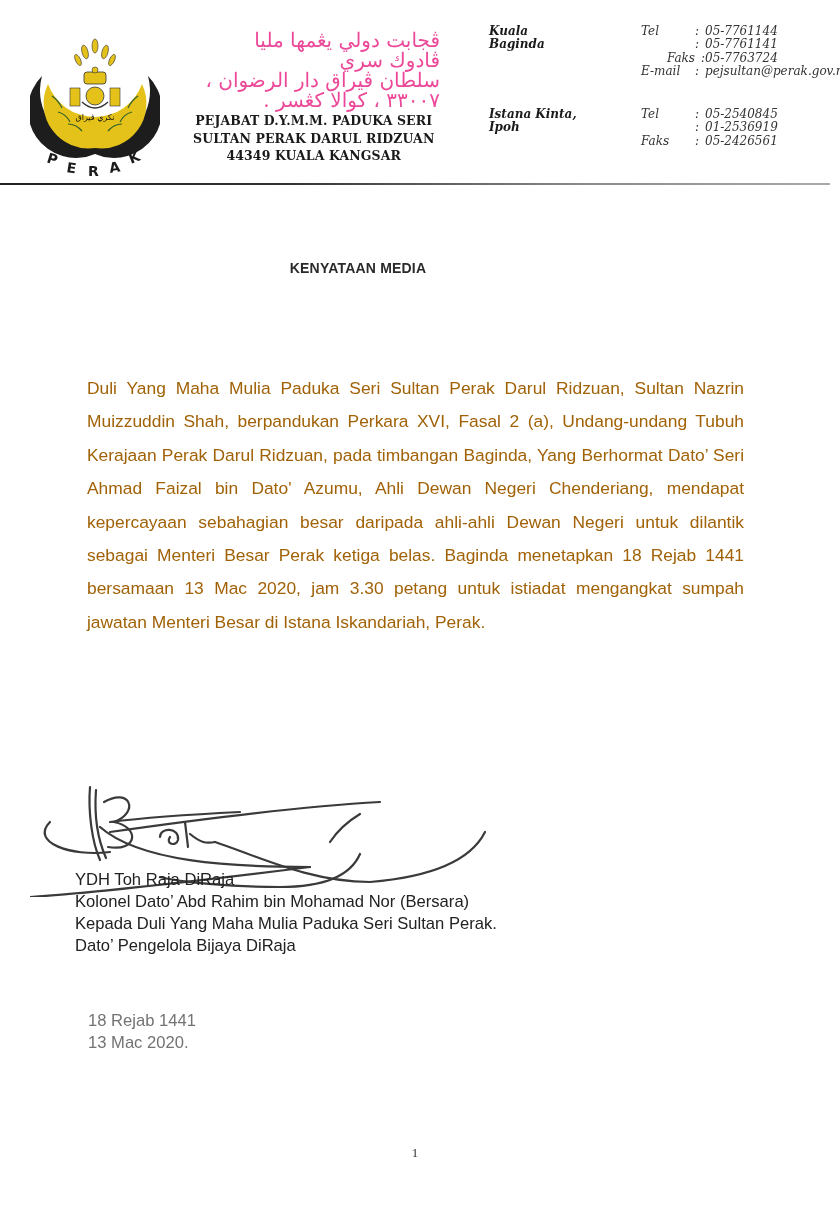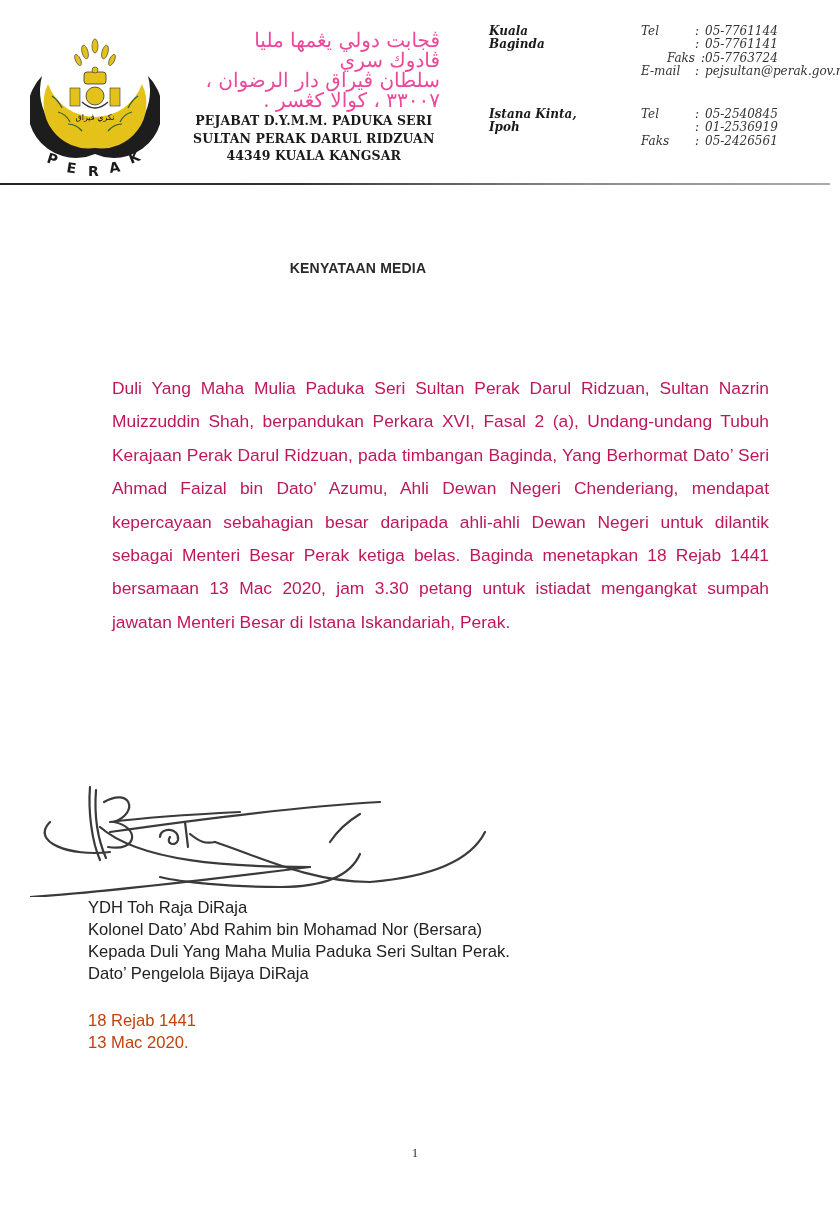--- a/index.html
+++ b/index.html
@@ -23,26 +23,26 @@
   .contact .row { position: absolute; left: 108px; white-space: nowrap; }
   .contact .lbl { display: inline-block; width: 54px; margin-left: 44px; }
   .contact .sep { display: inline-block; width: 10px; }
 
   .rule { left: 0; top: 183px; width: 830px; height: 1.5px; background: linear-gradient(90deg,#222 0%,#333 35%,#8a8a8a 70%,#aaa 100%); }
 
   .title { left: 0; width: 716px; top: 260px; text-align: center; font-family: "Liberation Sans", sans-serif;
            font-weight: bold; font-size: 14px; color: #2a2a2a; letter-spacing: 0.2px; }
 
   .body-text { left: 87px; top: 372px; width: 657px; font-family: "Liberation Sans", sans-serif;
-               font-size: 17.4px; line-height: 33.4px; text-align: justify; color: #be185d; margin-left: 25px; }
+               font-size: 17.4px; line-height: 33.4px; text-align: justify; color: #a16207; }
 
   #signature { left: 30px; top: 782px; width: 470px; height: 115px; }
 
-  .sig-block { left: 88px; top: 869px; font-family: "Liberation Sans", sans-serif; font-size: 16.6px; line-height: 22px; color: #222; margin-top: 28px; }
-  .date-block { left: 88px; top: 1010px; font-family: "Liberation Sans", sans-serif; font-size: 16.6px; line-height: 22px; color: #c2410c; }
+  .sig-block { left: 75px; top: 869px; font-family: "Liberation Sans", sans-serif; font-size: 16.6px; line-height: 22px; color: #222; }
+  .date-block { left: 88px; top: 1010px; font-family: "Liberation Sans", sans-serif; font-size: 16.6px; line-height: 22px; color: #737373; }
 
   .pagenum { left: 0; width: 830px; text-align: center; top: 1145px; font-family: "Liberation Serif", serif; font-size: 13px; color: #333; }
 </style>
 </head>
 <body>
 
 <div id="logo" class="abs">
   <svg width="130" height="150" viewBox="0 0 130 150">
 
     <path d="M12,40 A55,55 0 1,0 118,40 A48,48 0 0,1 65,118 A48,48 0 0,1 12,40 Z" fill="#1d1d1d"></path>

